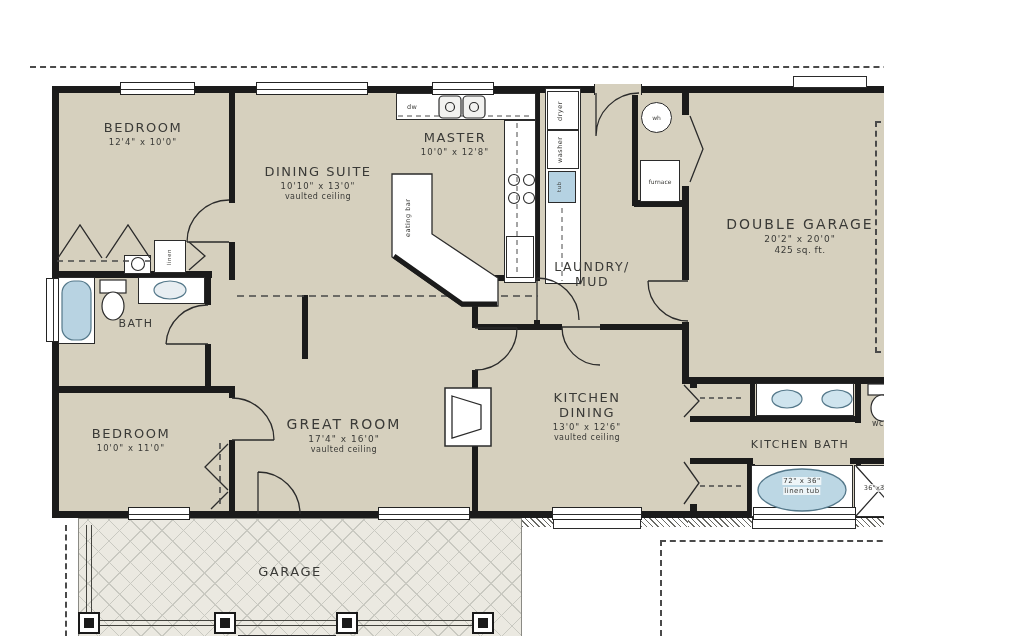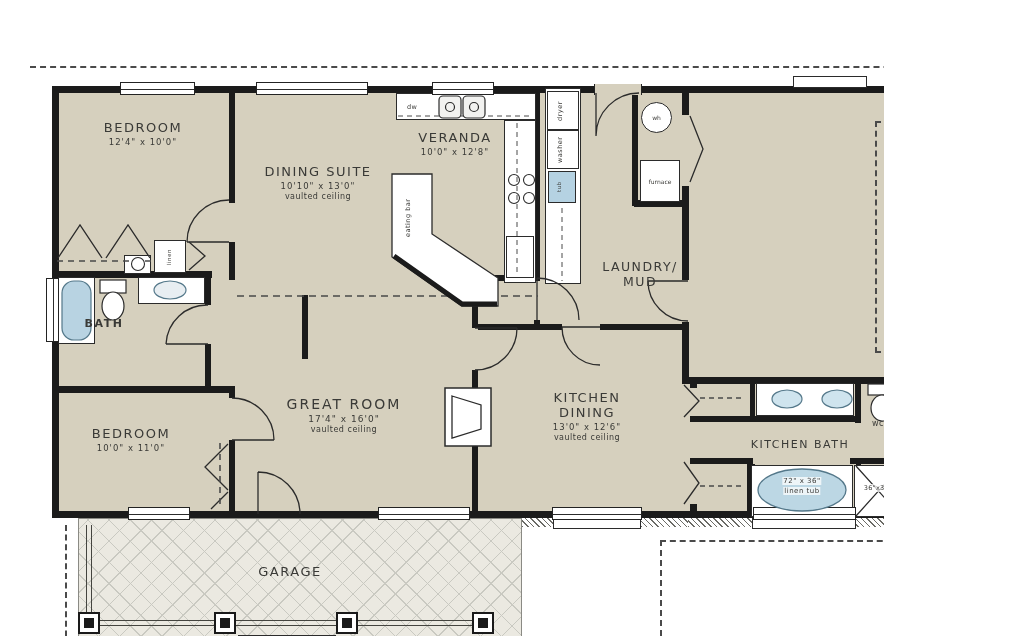--- a/index.html
+++ b/index.html
@@ -242,35 +242,40 @@
   <div class="lblc" style="left:143px;top:92px;">
     <div class="name">BEDROOM</div>
     <div class="dims">12'4" x 10'0"</div>
   </div>
   <div class="lblc" style="left:318px;top:136px;">
     <div class="name">DINING SUITE</div>
     <div class="dims">10'10" x 13'0"</div>
     <div class="note">vaulted ceiling</div>
   </div>
   <div class="lblc" style="left:455px;top:102px;">
-    <div class="name">VERANDA</div>
+    <div class="name">MASTER</div>
     <div class="dims">10'0" x 12'8"</div>
   </div>
-  <div class="lblc" style="left:640px;top:231px;text-align:center;">
+  <div class="lblc" style="left:592px;top:231px;text-align:center;">
     <div class="name-sm" style="font-size:12.5px">LAUNDRY/</div>
     <div class="name-sm" style="font-size:12.5px">MUD</div>
   </div>
-  <div class="lblc" style="left:104px;top:289px;font-weight:bold;">
+  <div class="lblc" style="left:800px;top:188px;">
+    <div class="name-lg">DOUBLE GARAGE</div>
+    <div class="dims" style="font-size:9px">20'2" x 20'0"</div>
+    <div class="note" style="font-size:9px">425 sq. ft.</div>
+  </div>
+  <div class="lblc" style="left:136px;top:289px;">
     <div class="name-sm">BATH</div>
   </div>
   <div class="lblc" style="left:131px;top:398px;">
     <div class="name">BEDROOM</div>
     <div class="dims">10'0" x 11'0"</div>
   </div>
-  <div class="lblc" style="left:344px;top:368px;">
+  <div class="lblc" style="left:344px;top:388px;">
     <div class="name-lg">GREAT ROOM</div>
     <div class="dims" style="font-size:9px">17'4" x 16'0"</div>
     <div class="note">vaulted ceiling</div>
   </div>
   <div class="lblc" style="left:587px;top:362px;">
     <div class="name">KITCHEN</div>
     <div class="name">DINING</div>
     <div class="dims">13'0" x 12'6"</div>
     <div class="note">vaulted ceiling</div>
   </div>

